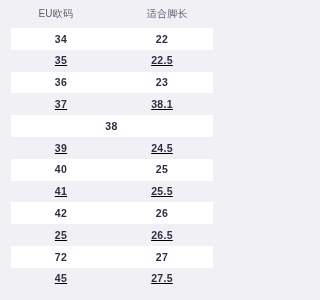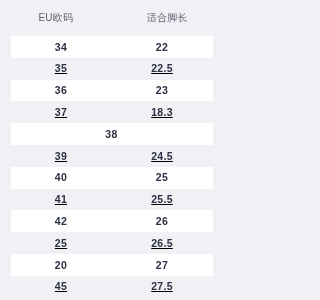--- a/index.html
+++ b/index.html
@@ -15,21 +15,21 @@
   }
   .size-chart {
     width: 223px;
     height: 300px;
     background: #f1f1f5;
     box-sizing: border-box;
     display: flex;
     flex-direction: column;
   }
   .chart-header {
-    height: 36px;
+    height: 28px;
     display: flex;
     align-items: center;
     background: #f1f1f5;
     flex: 0 0 auto;
   }
   .chart-header .cell {
     flex: 1 1 50%;
     text-align: center;
     font-size: 10px;
     color: #5d5f6e;
@@ -101,21 +101,21 @@
       </div>
       <div class="row white">
         <div class="band">
           <div class="cell">36</div>
           <div class="cell">23</div>
         </div>
       </div>
       <div class="row gray">
         <div class="band">
           <div class="cell">37</div>
-          <div class="cell">18.3</div>
+          <div class="cell">38.1</div>
         </div>
       </div>
       <div class="row white">
         <div class="band">
           <div class="cell">38</div>
         </div>
       </div>
       <div class="row gray">
         <div class="band">
           <div class="cell">39</div>
@@ -141,21 +141,21 @@
         </div>
       </div>
       <div class="row gray">
         <div class="band">
           <div class="cell">25</div>
           <div class="cell">26.5</div>
         </div>
       </div>
       <div class="row white">
         <div class="band">
-          <div class="cell">20</div>
+          <div class="cell">72</div>
           <div class="cell">27</div>
         </div>
       </div>
       <div class="row gray">
         <div class="band">
           <div class="cell">45</div>
           <div class="cell">27.5</div>
         </div>
       </div>
     </div>

